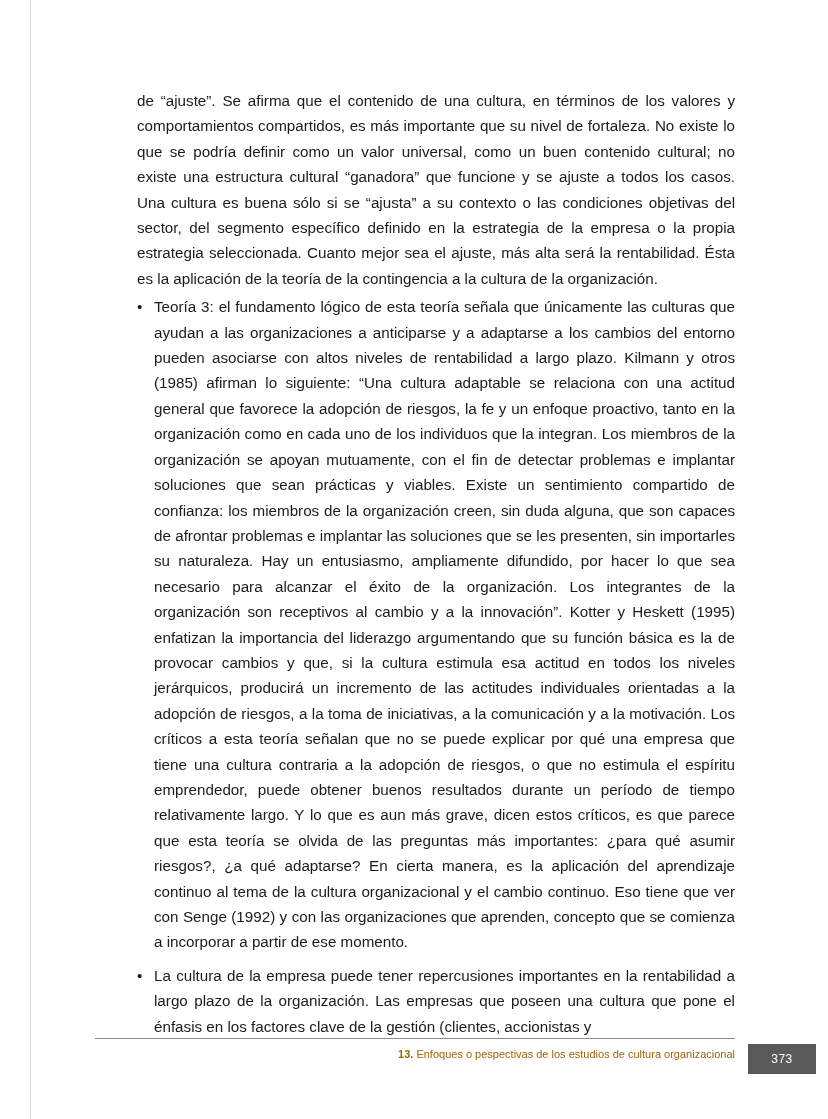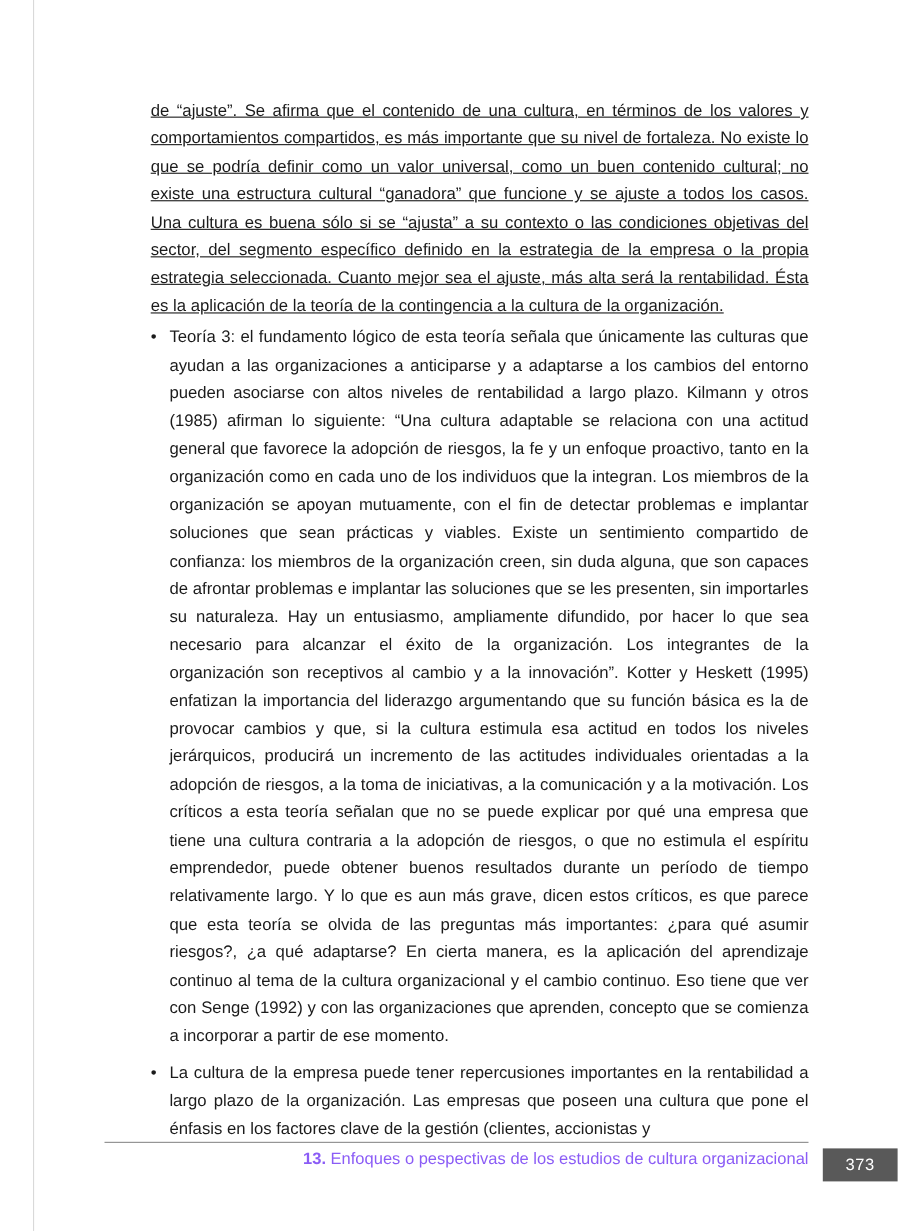--- a/index.html
+++ b/index.html
@@ -34,21 +34,20 @@
     top: 88px;
     width: 640px;
   }
   p.body-text {
     margin: 0 0 0 0;
     font-size: 15.2px;
     line-height: 25.4px;
     text-align: justify;
     text-justify: inter-word;
     color: #1b1b1b;
-    text-decoration: underline;
   }
   p.body-text.indented {
     margin-left: 42px;
     width: 598px;
   }
   ul.bullets {
     list-style: none;
     margin: 0;
     padding: 0;
   }
@@ -80,36 +79,36 @@
     width: 640px;
   }
   .footer-rule {
     width: 640px;
     height: 1px;
     background: #8a8a8a;
   }
   .footer-line {
     margin-top: 7px;
     text-align: right;
-    font-size: 15px;
-    color: #8b5cf6;
+    font-size: 11px;
+    color: #a16207;
     line-height: 16px;
   }
   .footer-line .chapter-num {
     font-weight: bold;
   }
   .page-number-box {
     position: absolute;
     left: 748px;
     top: 1044px;
     width: 68px;
     height: 30px;
     background: #595959;
     color: #ffffff;
-    font-size: 15px;
+    font-size: 12px;
     display: flex;
     align-items: center;
     justify-content: center;
     letter-spacing: 0.5px;
   }
 </style>
 </head>
 <body>
 
 <div class="page">

